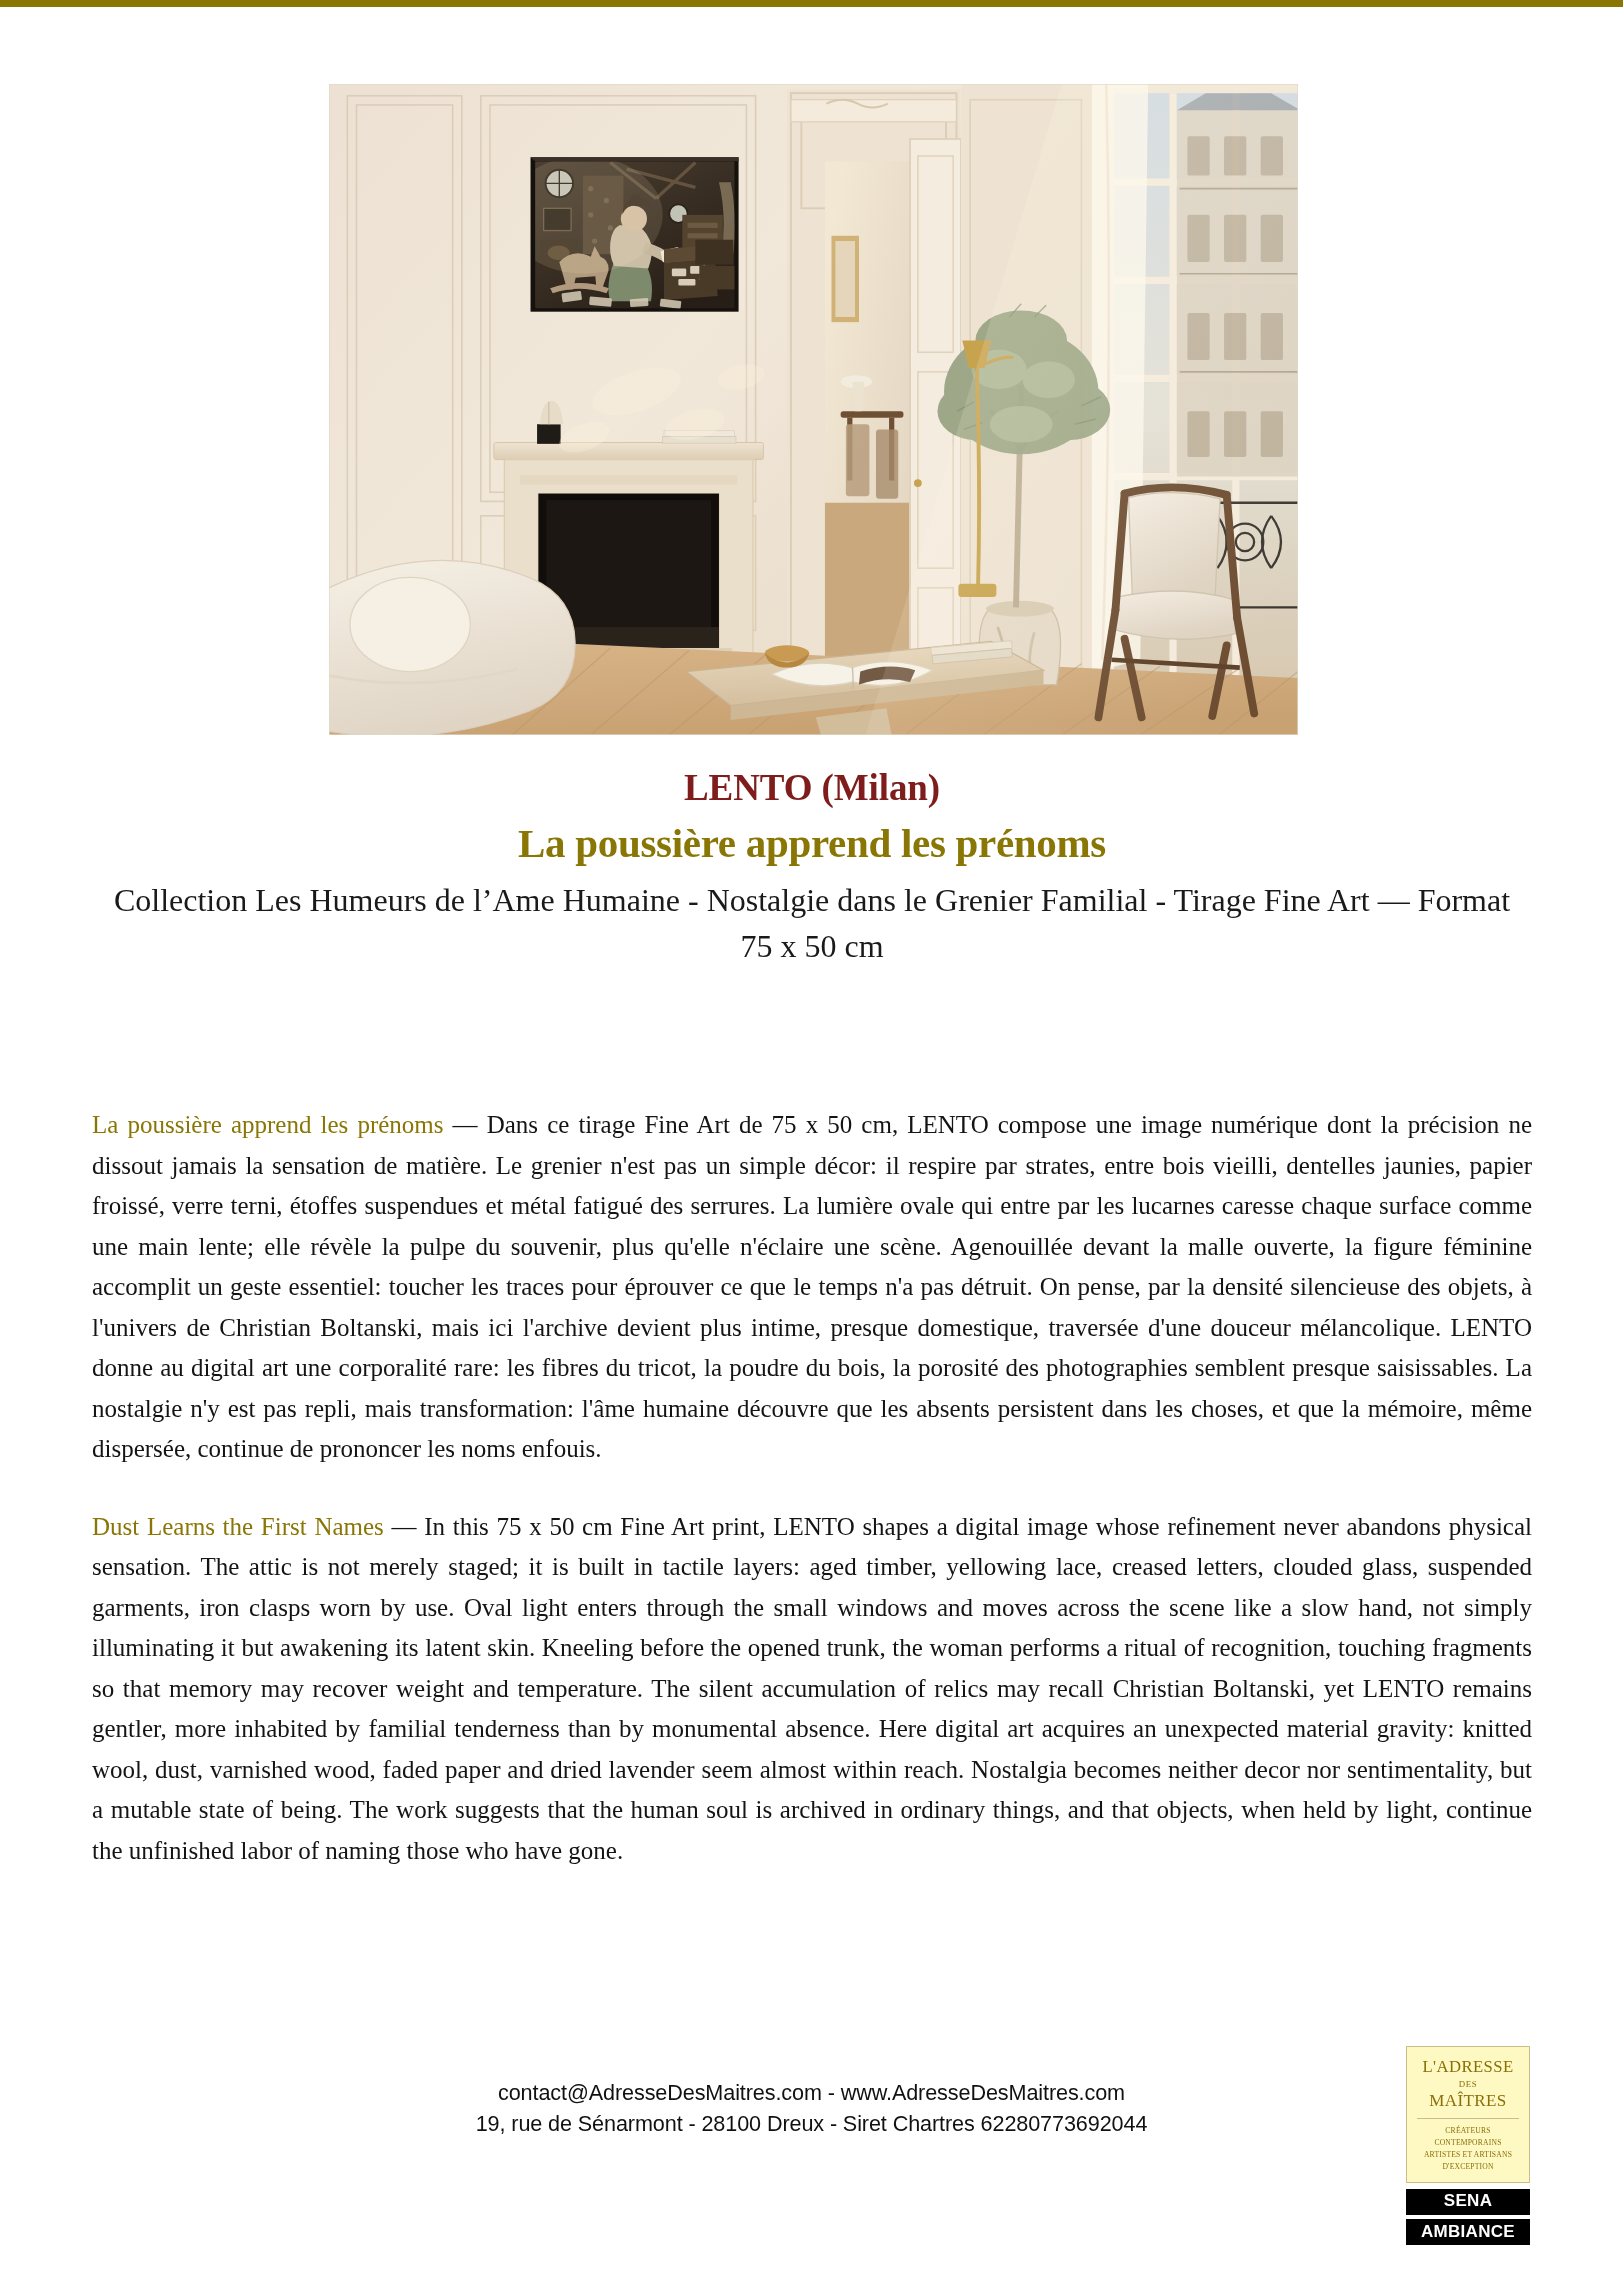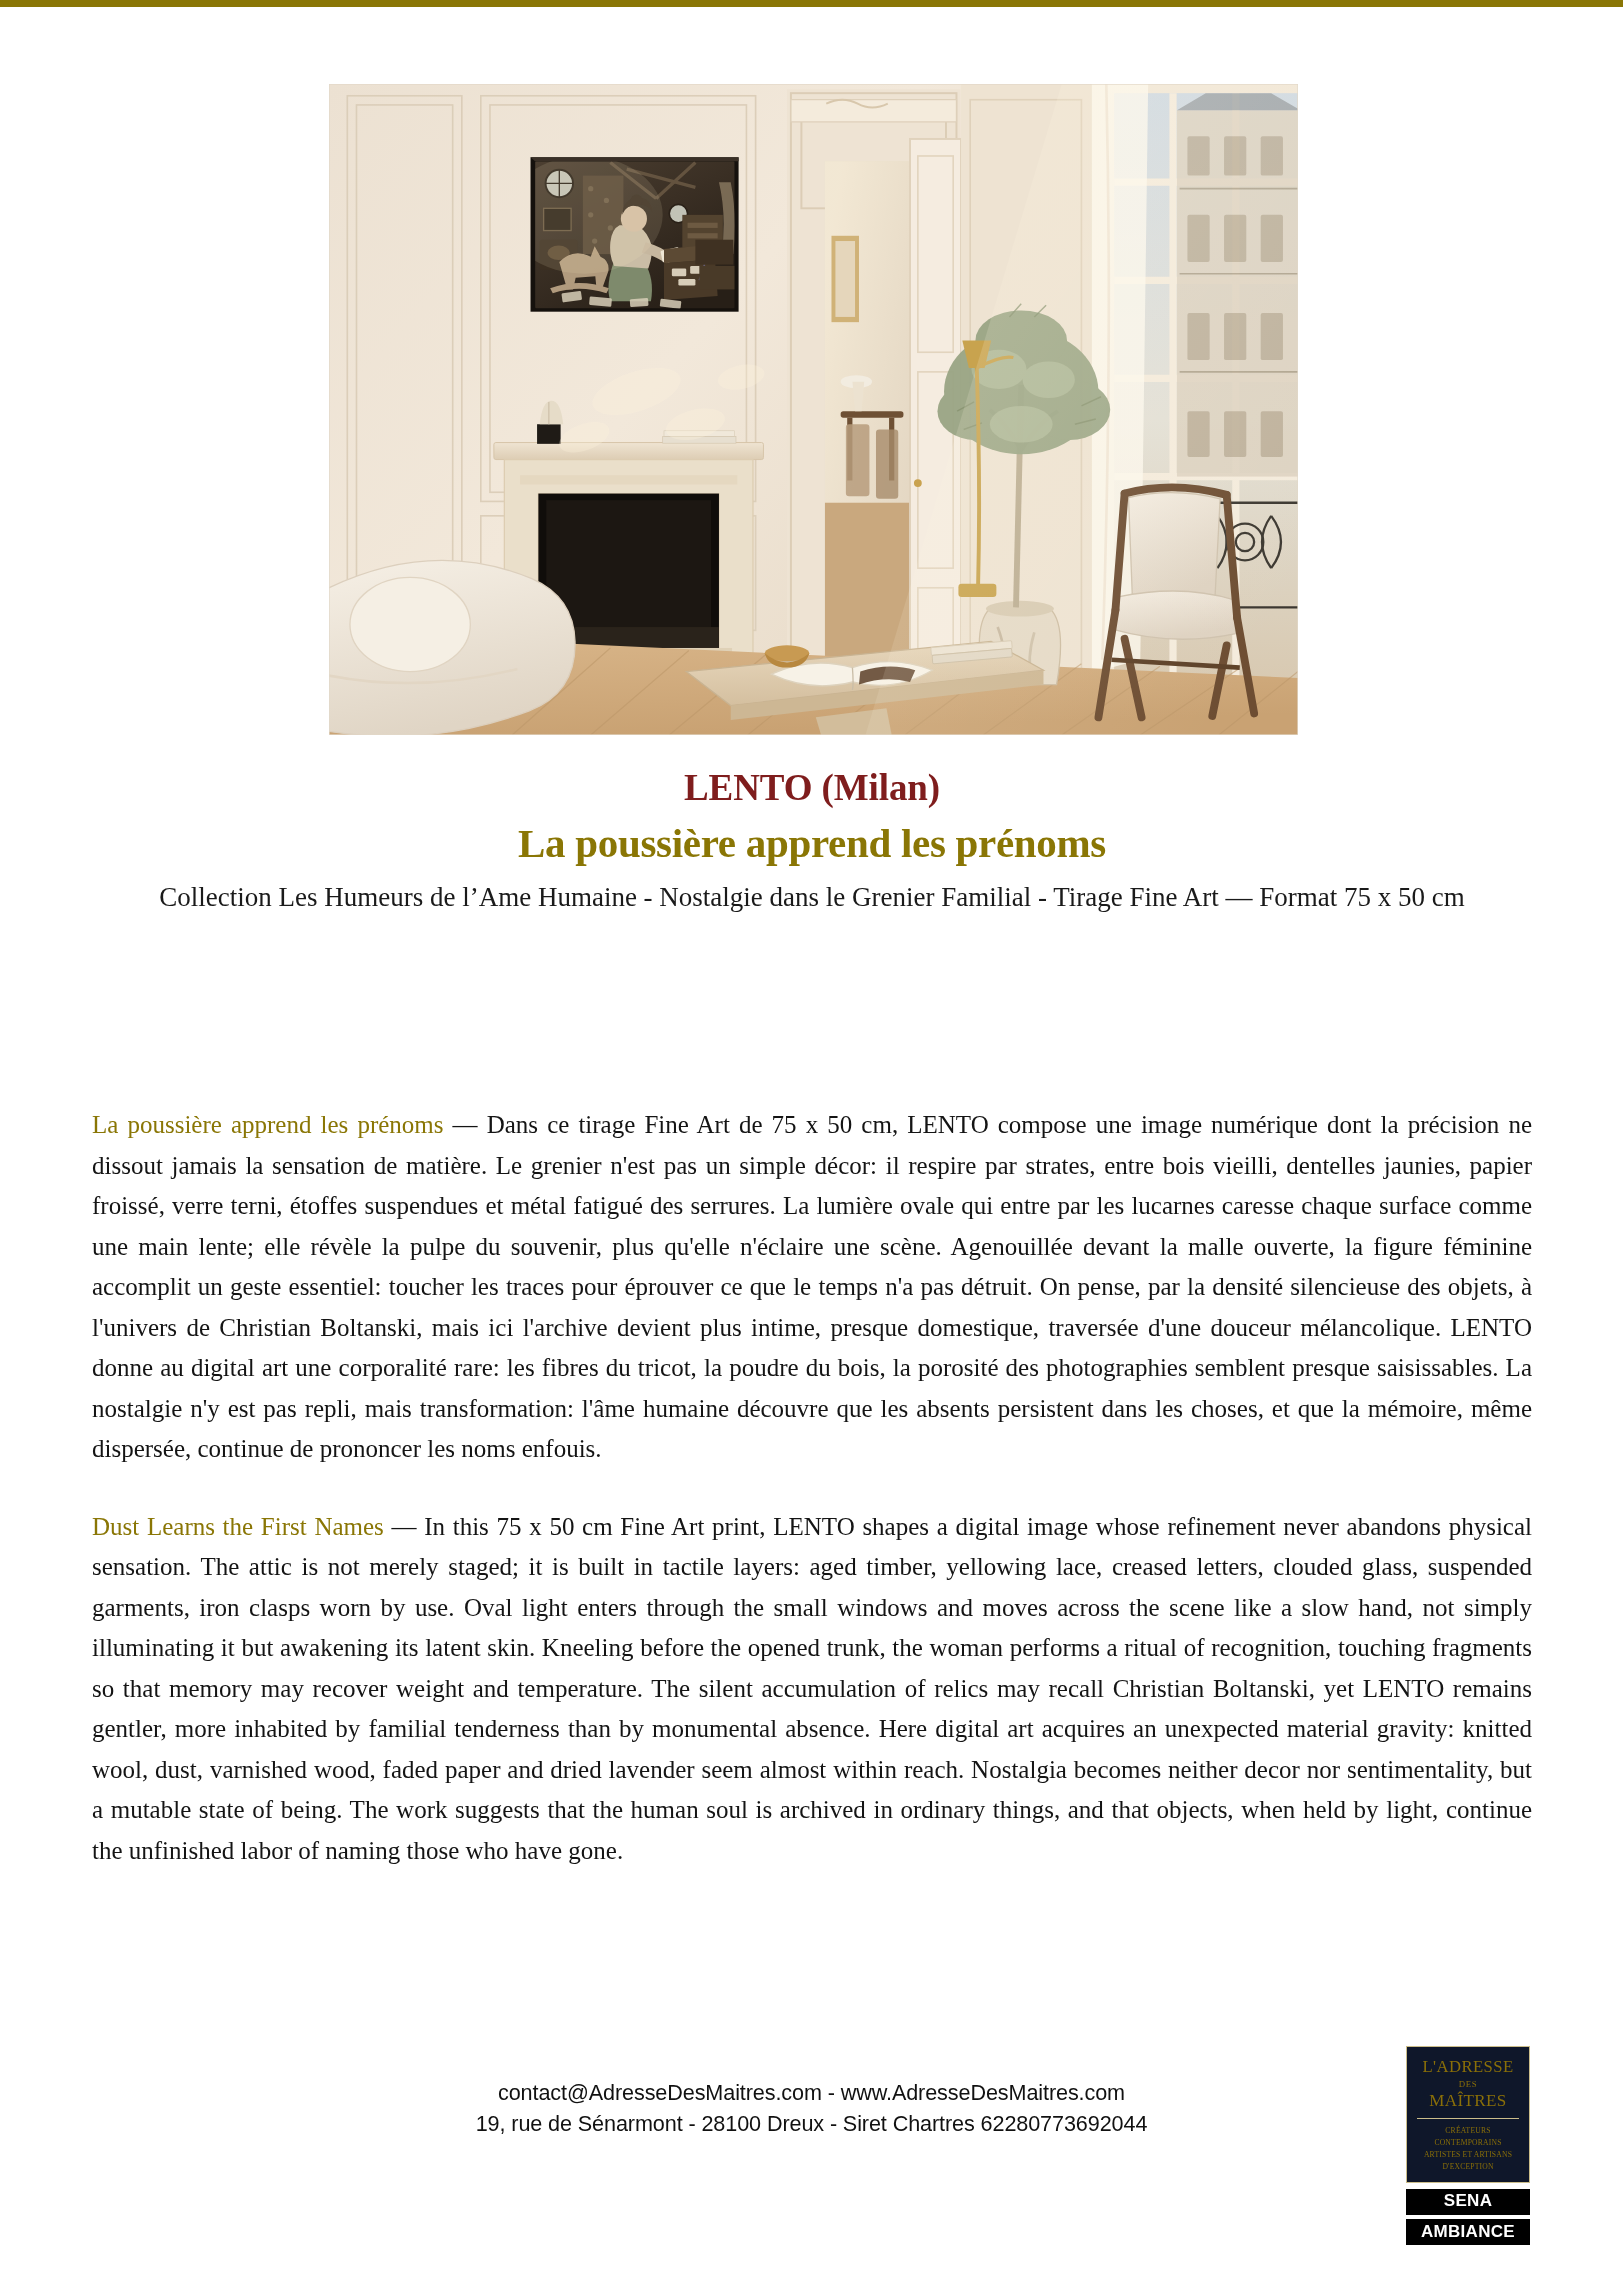--- a/index.html
+++ b/index.html
@@ -55,21 +55,21 @@
     font-family: "Liberation Serif", serif;
     font-weight: bold;
     font-size: 41px;
     color: #8a7605;
     line-height: 1.2;
     margin-top: 9.2px;
     letter-spacing: -0.3px;
   }
   .collection-line {
     font-family: "Liberation Serif", serif;
-    font-size: 27px;
+    font-size: 32px;
     color: #1a1a1a;
     line-height: 1.42;
     margin-top: 10.5px;
     padding: 0 19.6px;
   }
   .price-line {
     font-family: "Liberation Serif", serif;
     font-weight: bold;
     font-size: 28px;
     color: #8a7605;
@@ -125,21 +125,21 @@
 
   
   .logo-block {
     position: absolute;
     left: 1406px;
     top: 2046px;
     width: 124px;
   }
   .logo-card {
     border: 1.3px solid #cbbd8a;
-    background: #0f172a;
+    background: #fef9c3;
     padding: 11px 5.2px 9.2px 5.2px;
     text-align: center;
     box-sizing: border-box;
     width: 124px;
   }
   .logo-l1 {
     font-family: "Liberation Serif", serif;
     color: #8a6f08;
     font-size: 16.7px;
     letter-spacing: 0.4px;

